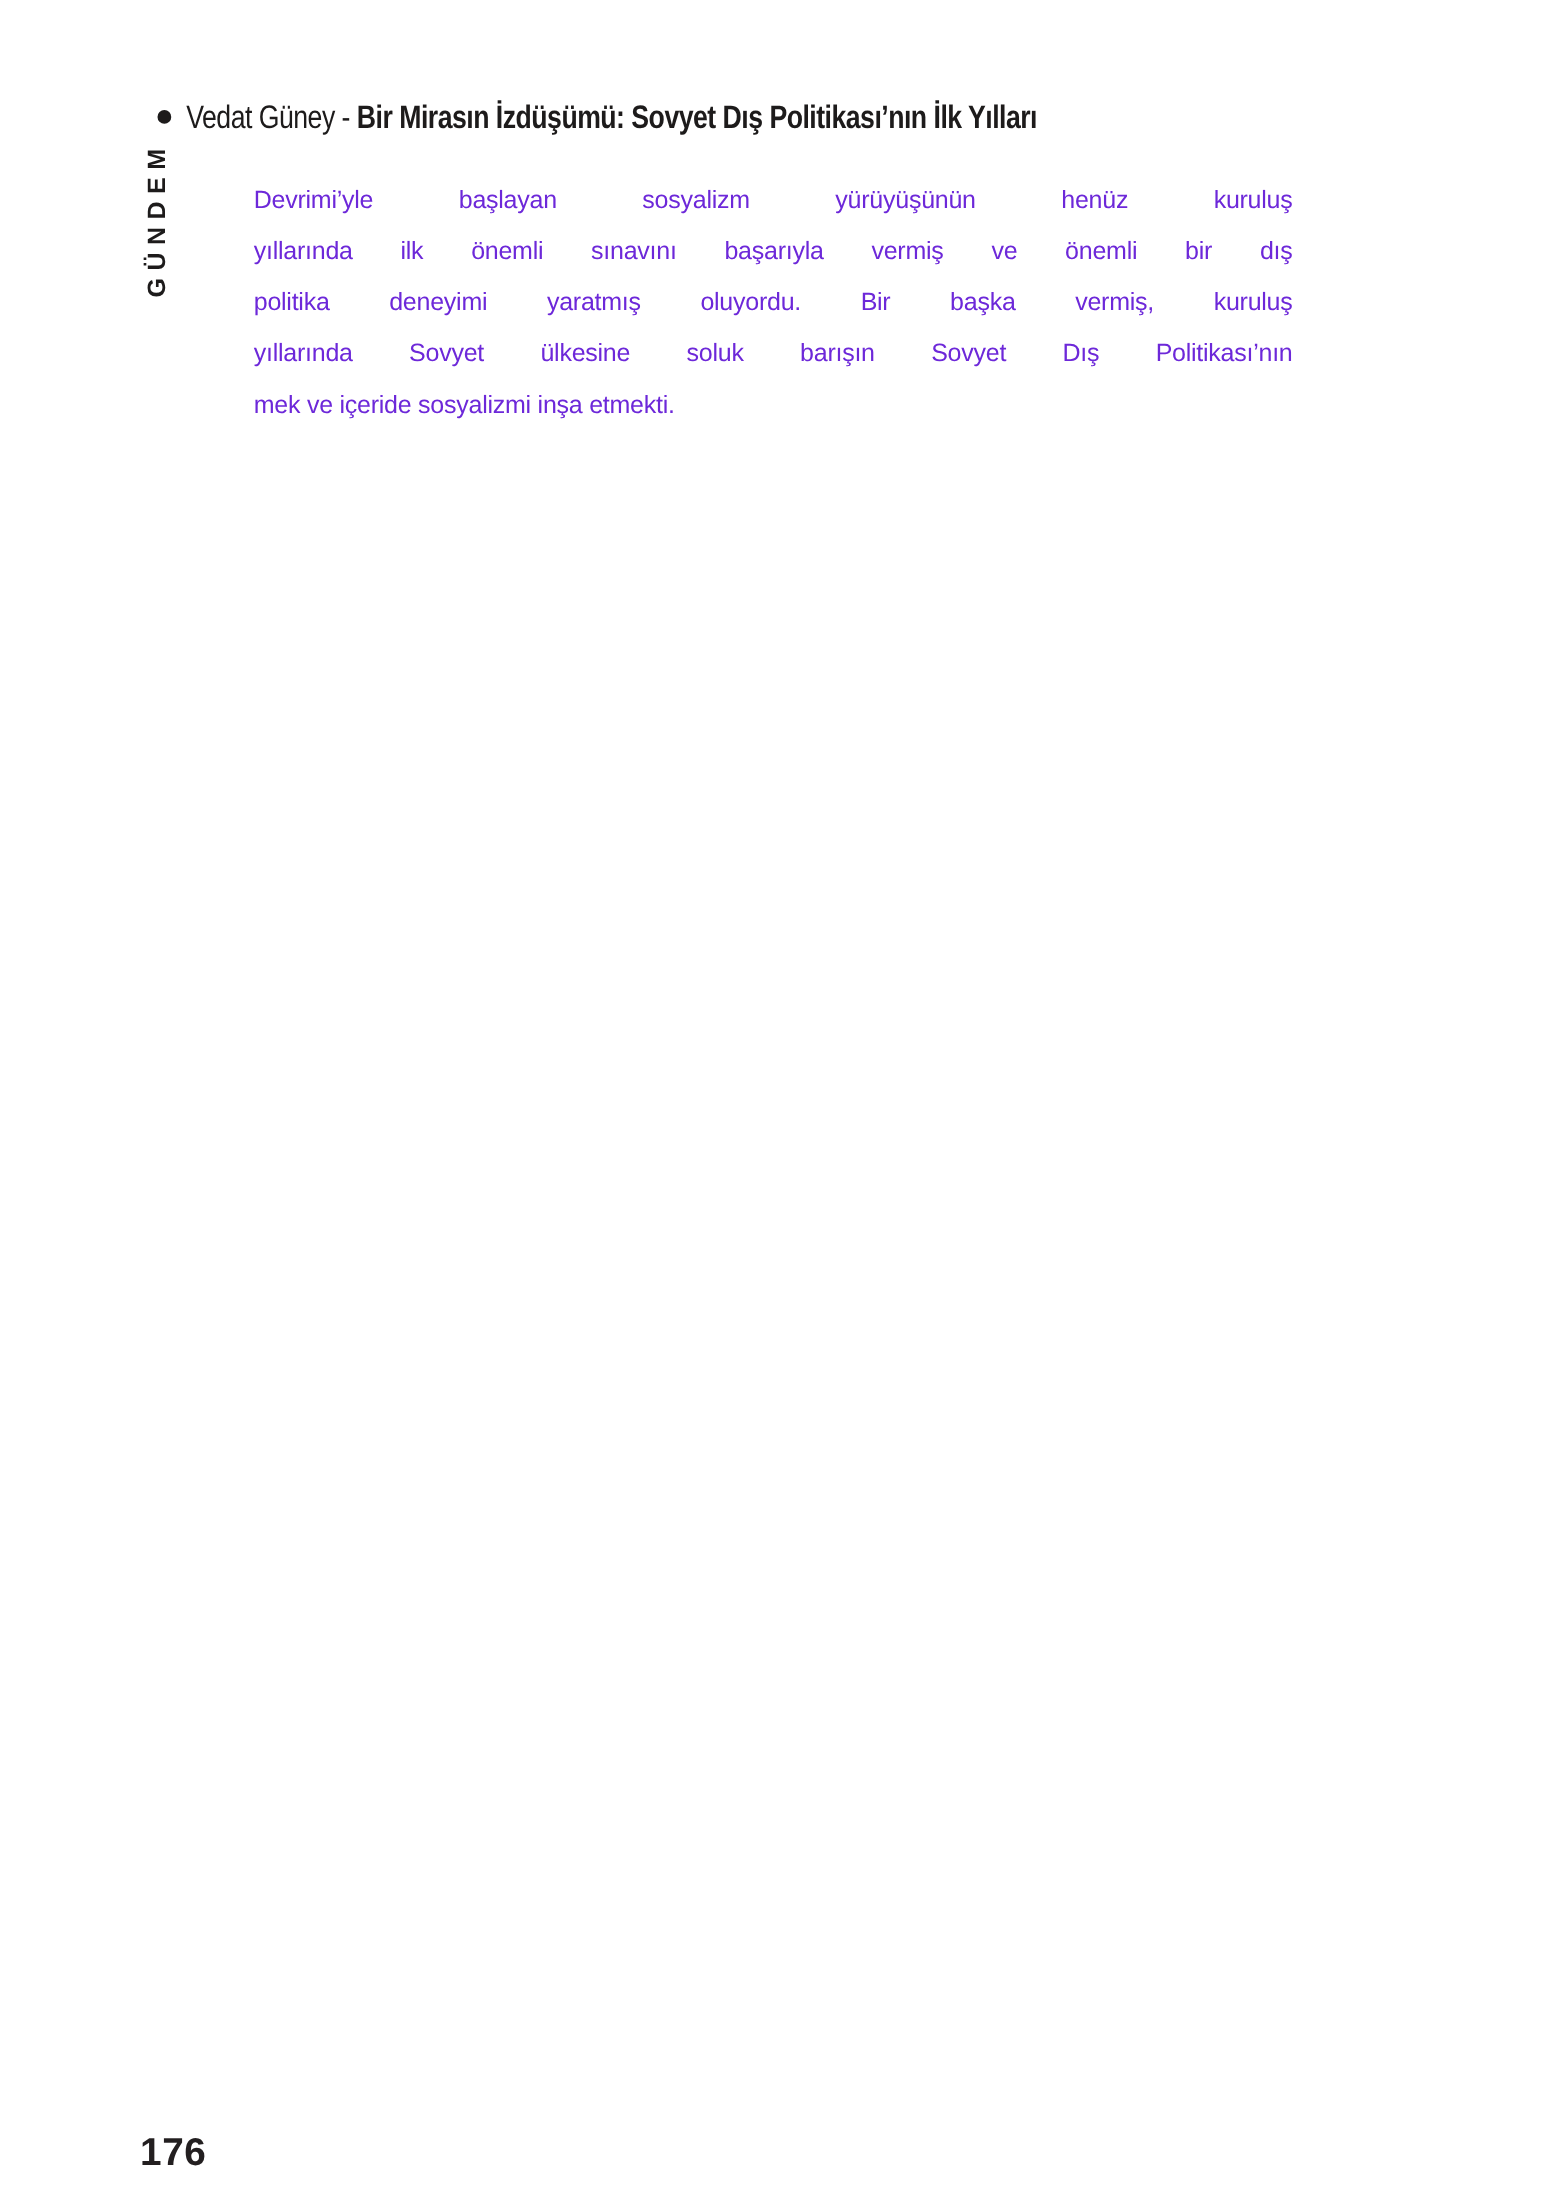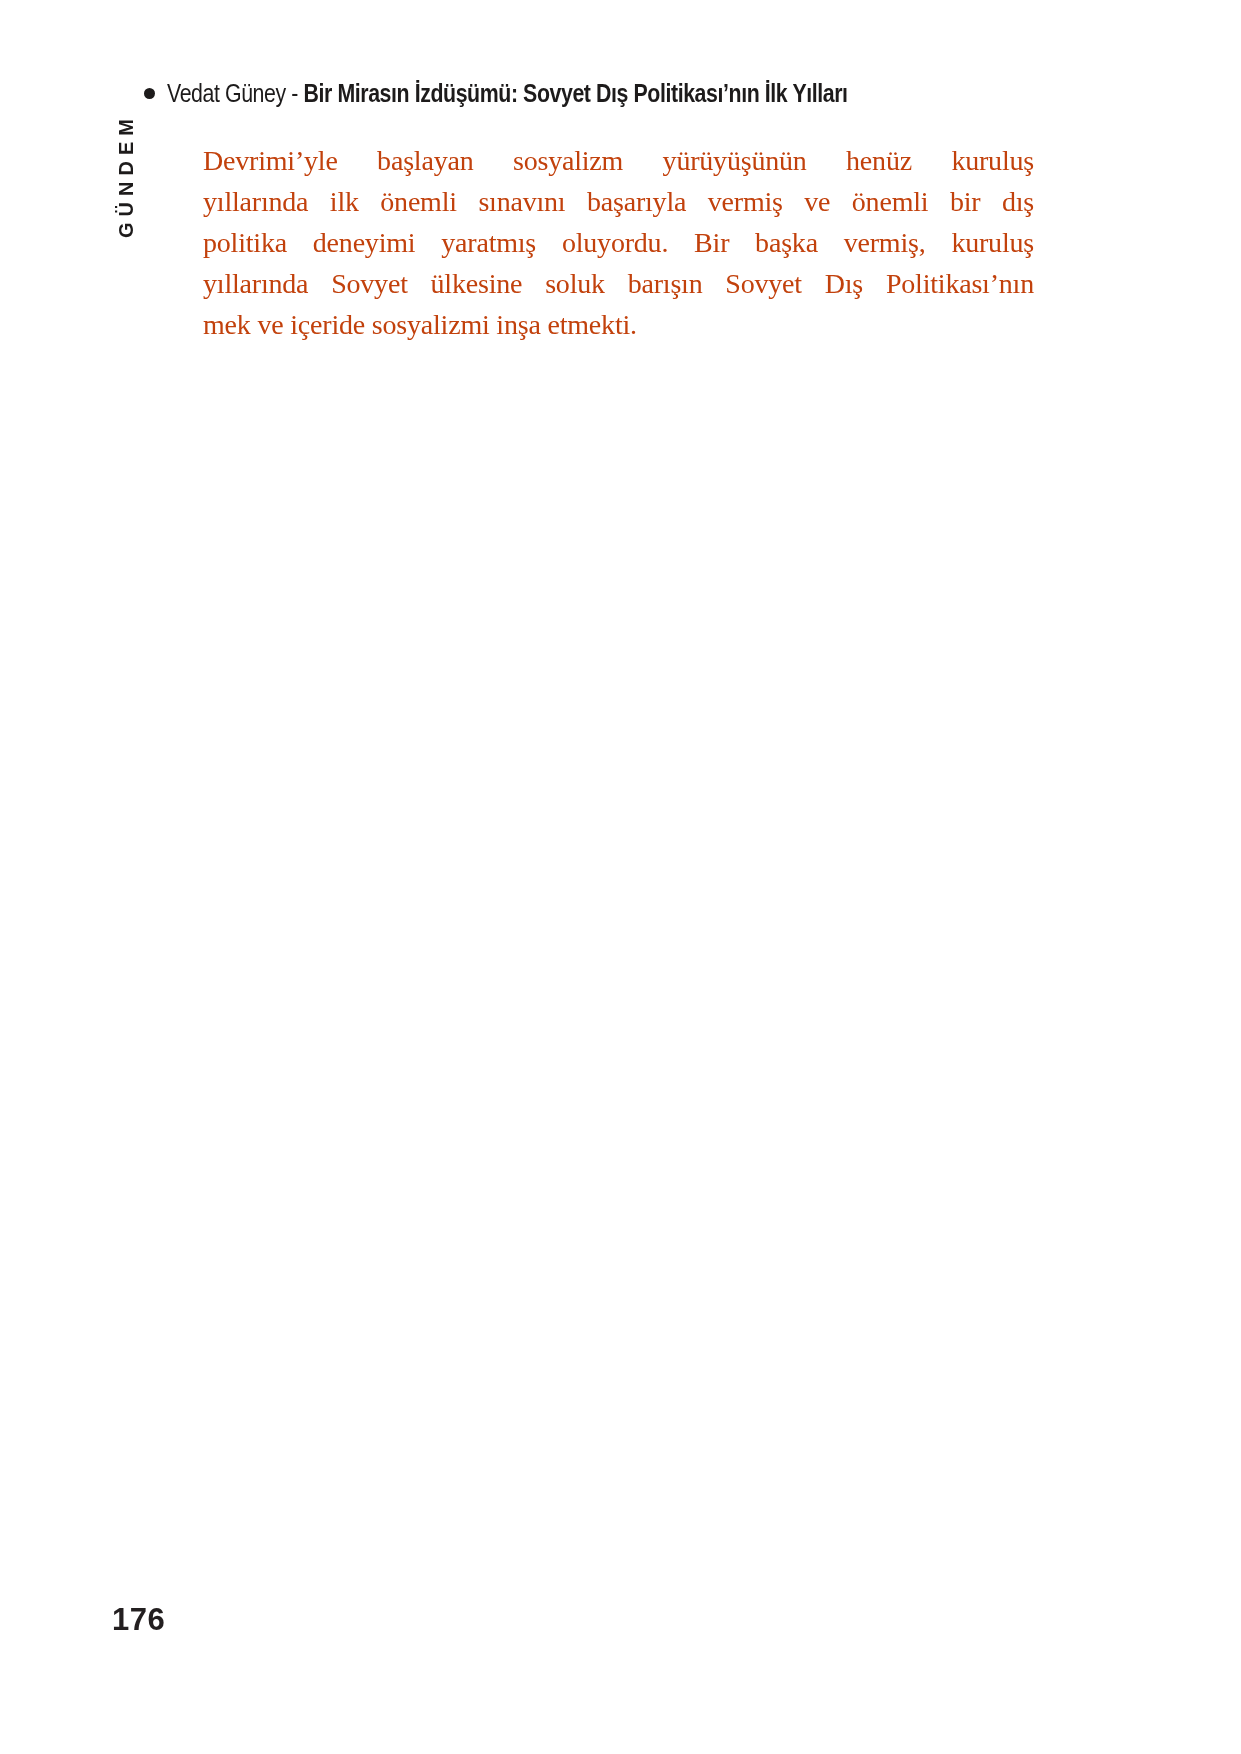--- a/index.html
+++ b/index.html
@@ -9,21 +9,21 @@
     width: 1241px;
     height: 1754px;
     background: #ffffff;
     overflow: hidden;
     font-family: "Liberation Sans", sans-serif;
   }
 
   
   .running-header {
     position: absolute;
-    left: 144px;
+    left: 126px;
     top: 80px;
     display: flex;
     align-items: center;
     white-space: nowrap;
     color: #1d1b1b;
   }
   .header-bullet {
     width: 11px;
     height: 11px;
     border-radius: 50%;
@@ -56,41 +56,41 @@
     white-space: nowrap;
     line-height: 1;
   }
 
   
   .body-block {
     position: absolute;
     left: 203px;
     top: 140px;
     width: 831px;
-    font-family: Liberation Serif, serif;
-    font-size: 28px;
+    font-family: Liberation Sans, sans-serif;
+    font-size: 20px;
     letter-spacing: -0.2px;
-    color: #c2410c;
+    color: #6d28d9;
   }
   .body-line {
     height: 41px;
     line-height: 41px;
     text-align: justify;
     text-align-last: justify;
     white-space: nowrap;
   }
   .body-line.last {
     text-align-last: left;
   }
 
   
   .page-number {
     position: absolute;
     left: 112px;
-    top: 1602px;
+    top: 1704px;
     font-weight: 700;
     font-size: 31px;
     letter-spacing: 0.5px;
     color: #231f20;
   }
 </style>
 </head>
 <body>
 
 <div class="page">

